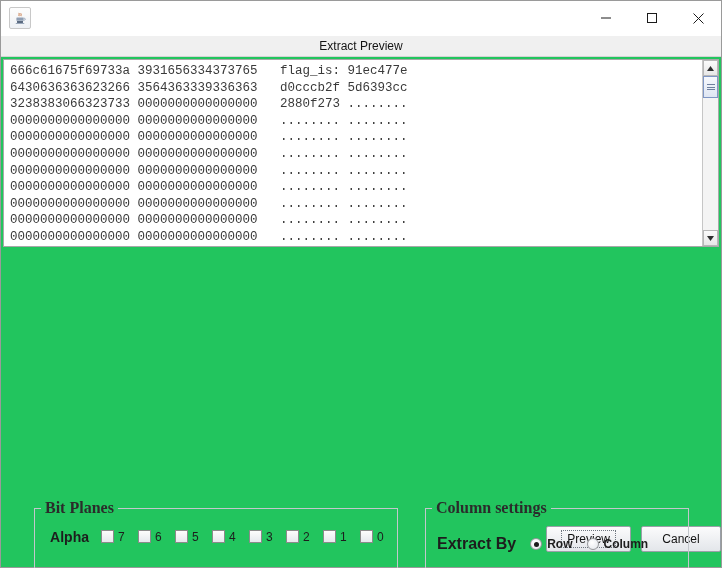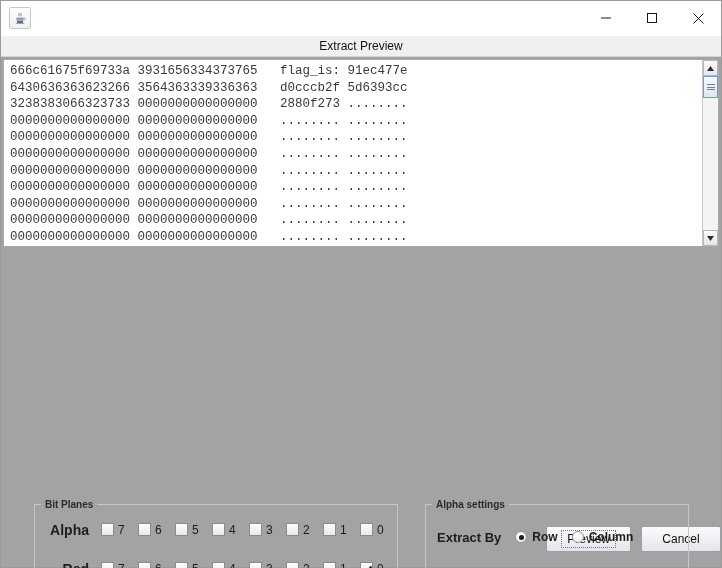--- a/index.html
+++ b/index.html
@@ -13,21 +13,21 @@
     font-family: "Liberation Sans", sans-serif;
     font-size: 12px;
     background: #eeeeee;
     color: #000;
   }
 
   #app {
     position: relative;
     width: 722px;
     height: 568px;
-    background: #a3a3a3;
+    background: #22c55e;
     box-sizing: border-box;
     border: 1px solid #9a9a9a;
     display: flex;
     flex-direction: column;
   }
 
   
   .titlebar {
     height: 34px;
     background: #ffffff;
@@ -152,23 +152,24 @@
     position: absolute;
     margin: 0;
     padding: 0;
     border: 1px solid #c3c7cc;
     background: transparent;
     box-sizing: border-box;
   }
   fieldset.panel > legend {
     margin-left: 6px;
     padding: 0 4px;
-    font-size: 10px;
+    font-size: 16px;
     font-weight: bold;
     color: #2b2b2b;
+    font-family: Liberation Serif, serif;
   }
 
   #bitplanes-panel { left: 33px; top: 252px; width: 357px; height: 192px; }
   #order-panel { left: 424px; top: 252px; width: 264px; height: 255px; }
 
   
   .bp-row {
     display: flex;
     align-items: center;
     height: 39px;
@@ -215,21 +216,21 @@
   
   .ord-row {
     display: flex;
     align-items: center;
     height: 34px;
     padding-left: 11px;
     gap: 8px;
   }
   .ord-label {
     font-weight: bold;
-    font-size: 13px;
+    font-size: 16px;
     color: #1d1d1d;
   }
   .radio-item {
     display: flex;
     align-items: center;
     gap: 5px;
   }
   .radio-item .rl { font-weight: bold; font-size: 12px; color: #1d1d1d; }
   .rb {
     width: 12px;
@@ -416,21 +417,21 @@
             </span>
             <span class="bp-cell">
               <span class="cb checked"></span>
               <span class="bp-num">0</span>
             </span>
           </div>
         </div>
     </fieldset>
 
     <fieldset class="panel" id="order-panel">
-      <legend>Alpha settings</legend>
+      <legend>Column settings</legend>
 
       <div class="ord-row" style="margin-top:10px;">
         <span class="ord-label">Extract By</span>
         <span id="extract-by-options" style="display:flex;gap:14px;margin-left:6px;">
             <span class="radio-item">
               <span class="rb sel"></span>
               <span class="rl">Row</span>
             </span>
             <span class="radio-item">
               <span class="rb"></span>

